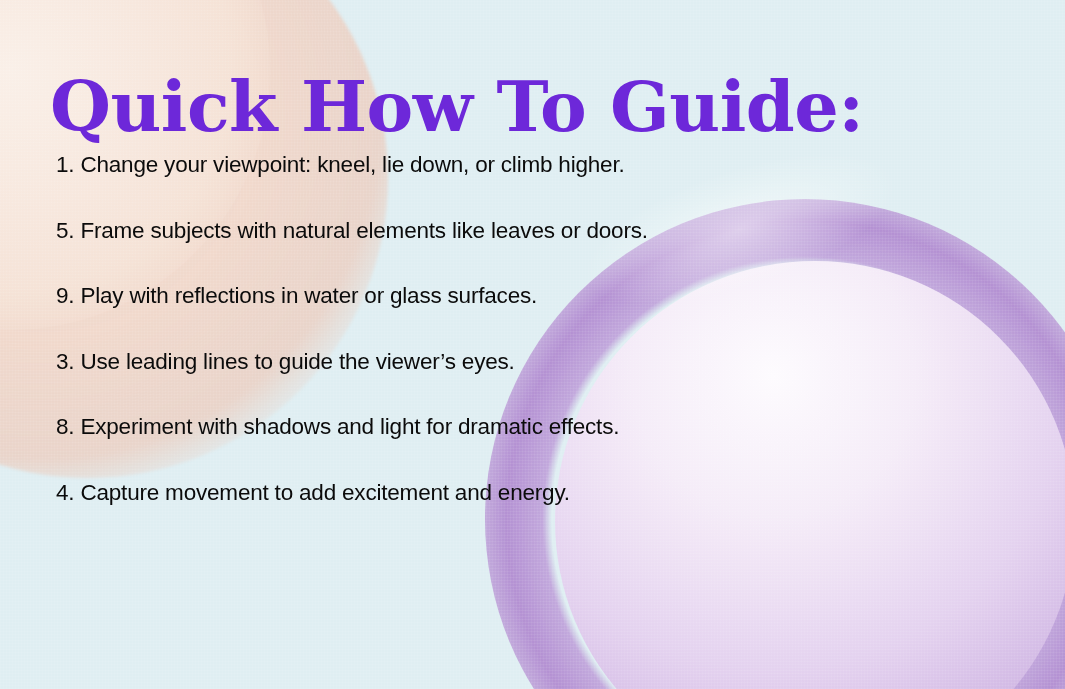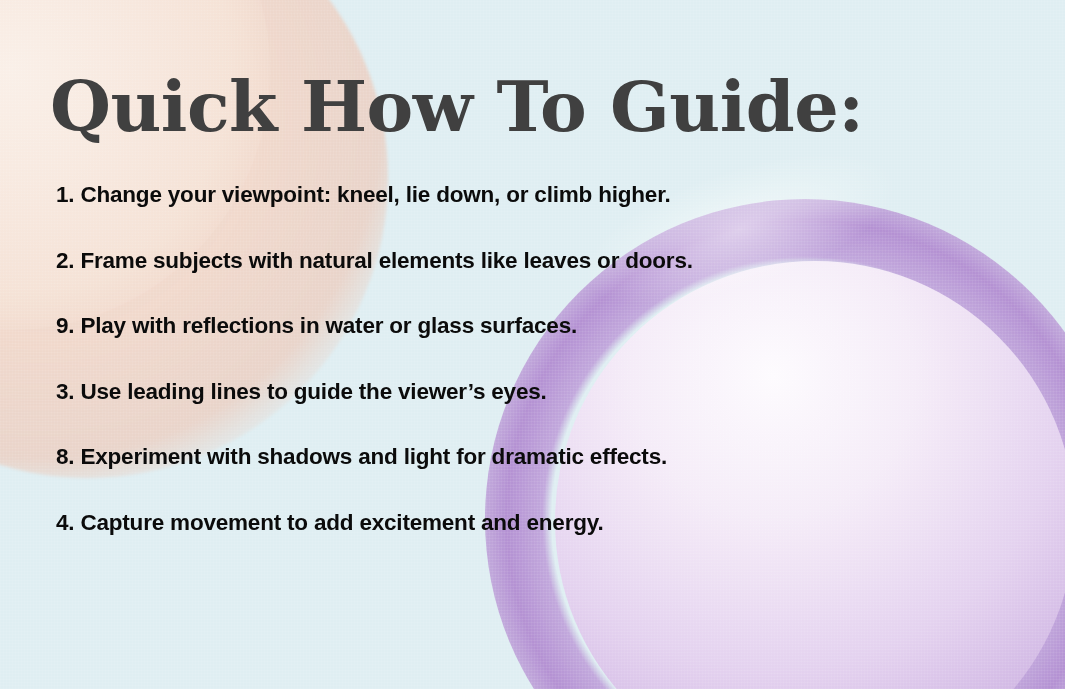--- a/index.html
+++ b/index.html
@@ -94,38 +94,37 @@
     inset: 0;
   }
   #title {
     position: absolute;
     left: 50px;
     top: 18px;
     font-family: "DejaVu Serif", "Liberation Serif", serif;
     font-weight: bold;
     font-size: 70px;
     letter-spacing: -0.5px;
-    color: #404040;
+    color: #6d28d9;
     white-space: nowrap;
   }
   #steps {
     position: absolute;
     left: 56px;
     top: 152px;
     width: 760px;
   }
   .step {
     font-family: "Liberation Sans", sans-serif;
-    font-weight: bold;
+    font-weight: normal;
     font-size: 22.5px;
     letter-spacing: -0.2px;
     color: #0b0b0b;
     margin-bottom: 39.5px;
     white-space: nowrap;
-    margin-top: 30px;
   }
   .step:last-child { margin-bottom: 0; }
 </style>
 </head>
 <body>
 
 <div id="poster">
 
   <div id="blob-peach"></div>
   <div id="blob-peach-inner"></div>
@@ -133,21 +132,21 @@
   <div id="ring-fill"></div>
   <div id="ring-wisp"></div>
   <div id="texture"></div>
 
   <div id="content">
 
     <h1 id="title">Quick How To Guide:</h1>
 
     <div id="steps">
       <div class="step">1. Change your viewpoint: kneel, lie down, or climb higher.</div>
-      <div class="step">2. Frame subjects with natural elements like leaves or doors.</div>
+      <div class="step">5. Frame subjects with natural elements like leaves or doors.</div>
       <div class="step">9. Play with reflections in water or glass surfaces.</div>
       <div class="step">3. Use leading lines to guide the viewer’s eyes.</div>
       <div class="step">8. Experiment with shadows and light for dramatic effects.</div>
       <div class="step">4. Capture movement to add excitement and energy.</div>
     </div>
 
   </div>
 </div>
 
 </body></html>

